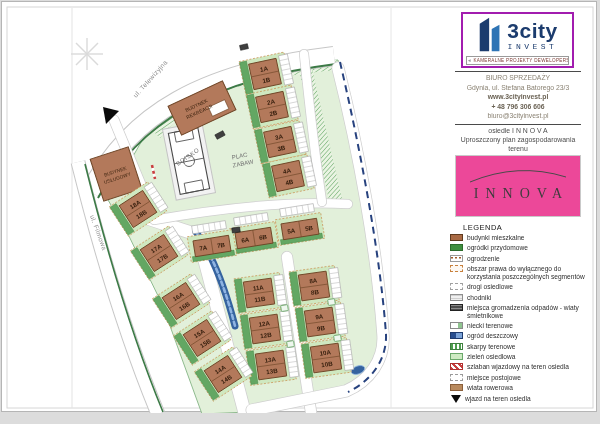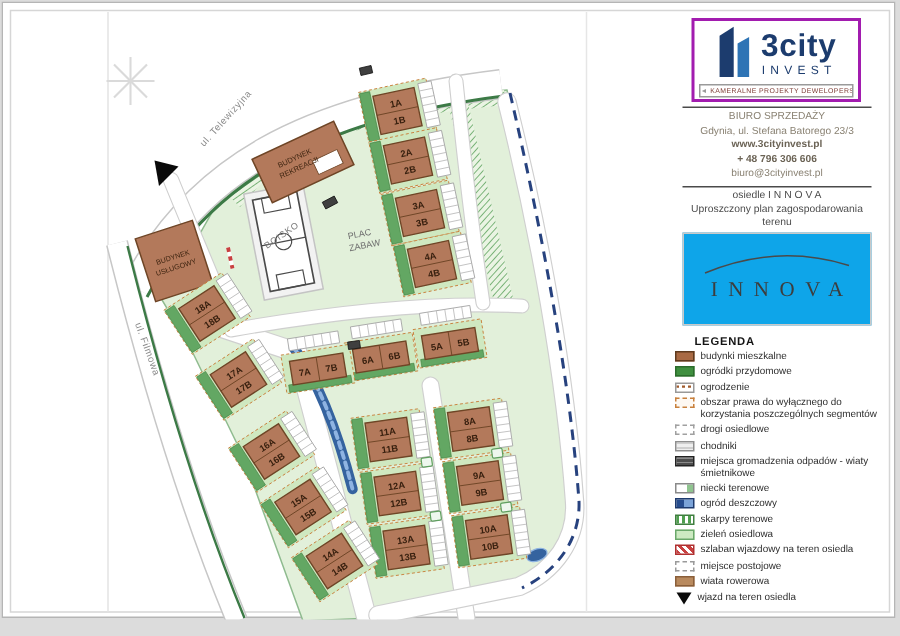--- a/index.html
+++ b/index.html
@@ -4,31 +4,31 @@
 <style>
   html,body{margin:0;padding:0;background:#dcdcdc;font-family:"Liberation Sans",sans-serif;}
   .stage{position:relative;width:600px;height:424px;overflow:hidden;background:#dcdcdc;}
   .page{position:absolute;left:1px;top:1px;width:596px;height:411px;background:#fff;border:1px solid #b5b5b5;box-sizing:border-box;}
   svg.map{position:absolute;left:0;top:0;}
   
   .panel{position:absolute;left:443px;top:0;width:152px;height:409px;}
   .logoBox{position:absolute;left:16px;top:10px;width:113px;height:56px;border:2px solid #a21caf;background:#fff;box-sizing:border-box;}
   .logoRow{display:flex;align-items:center;justify-content:center;gap:4px;height:38px;margin-top:2px;}
   .brand{color:#1c3c6e;font-size:21px;font-weight:bold;line-height:1;letter-spacing:.5px;}
-  .brandSub{color:#1c3c6e;font-size:8px;letter-spacing:3.5px;margin-top:1px;text-align:right;}
+  .brandSub{color:#1c3c6e;font-size:8px;letter-spacing:3.5px;margin-top:1px;text-align:center;font-family:Liberation Mono, monospace;}
   .tagline{margin:2px 3px 0 3px;border:1px solid #9a9a9a;font-size:4.6px;color:#7c3b34;text-align:center;padding:1px 0;letter-spacing:.3px;white-space:nowrap;overflow:hidden;}
   .tagline::before{content:"◄ ";color:#9a9a9a;}
   .tagline::after{content:" ►";color:#9a9a9a;}
   .hr{position:absolute;left:10px;width:126px;border-top:1px solid #4a4a4a;height:0;}
   .officeLine{position:absolute;left:0;width:146px;text-align:center;font-size:6.8px;color:#8a8273;line-height:1;}
   .officeLine.bold{font-weight:bold;color:#6b6355;}
   .projLine{position:absolute;left:0;width:146px;text-align:center;font-size:6.9px;color:#4c4c4c;line-height:1;}
-  .innovaBox{position:absolute;left:10px;top:153px;width:126px;height:62px;border:1px solid #c9c9c9;background:#0ea5e9;box-sizing:border-box;}
+  .innovaBox{position:absolute;left:10px;top:153px;width:126px;height:62px;border:1px solid #c9c9c9;background:#ec4899;box-sizing:border-box;}
   .innovaWord{position:absolute;left:0;top:30px;width:100%;text-align:center;font-family:"Liberation Serif",serif;font-size:14px;letter-spacing:7px;color:#3d3d3d;text-indent:7px;}
-  .legTitle{position:absolute;left:18px;top:221px;font-size:7.5px;font-weight:bold;color:#141414;letter-spacing:.5px;}
+  .legTitle{position:absolute;left:18px;top:221px;font-size:7.5px;font-weight:normal;color:#141414;letter-spacing:.5px;}
   .legend{position:absolute;left:5px;top:232px;width:146px;}
   .lrow{display:flex;gap:4px;margin-bottom:2.6px;align-items:flex-start;}
   .lrow .txt{width:120px;font-size:6.6px;line-height:1.18;color:#2e2e2e;}
   .sw{width:13px;height:7px;flex:0 0 13px;border:1px solid #888;box-sizing:border-box;margin-top:0;}
   .sw-building{background:#a96a44;border-color:#5f3a1e;}
   .sw-garden{background:#3f8f3f;border-color:#2c6c2c;}
   .sw-fence{background-color:#fff;background-image:repeating-linear-gradient(90deg,#a05a2c 0 2px,rgba(0,0,0,0) 2px 4px);background-size:100% 1.5px;background-position:center;background-repeat:no-repeat;border-color:#999;}
   .sw-exclusive{background:#fdf8f2;border:1px dashed #c8803c;}
   .sw-road{background:#fff;border:1px dashed #a0a0a0;}
   .sw-sidewalk{background:repeating-linear-gradient(180deg,#cfcfcf 0 1px,#efefef 1px 3px);border-color:#8f8f8f;}

